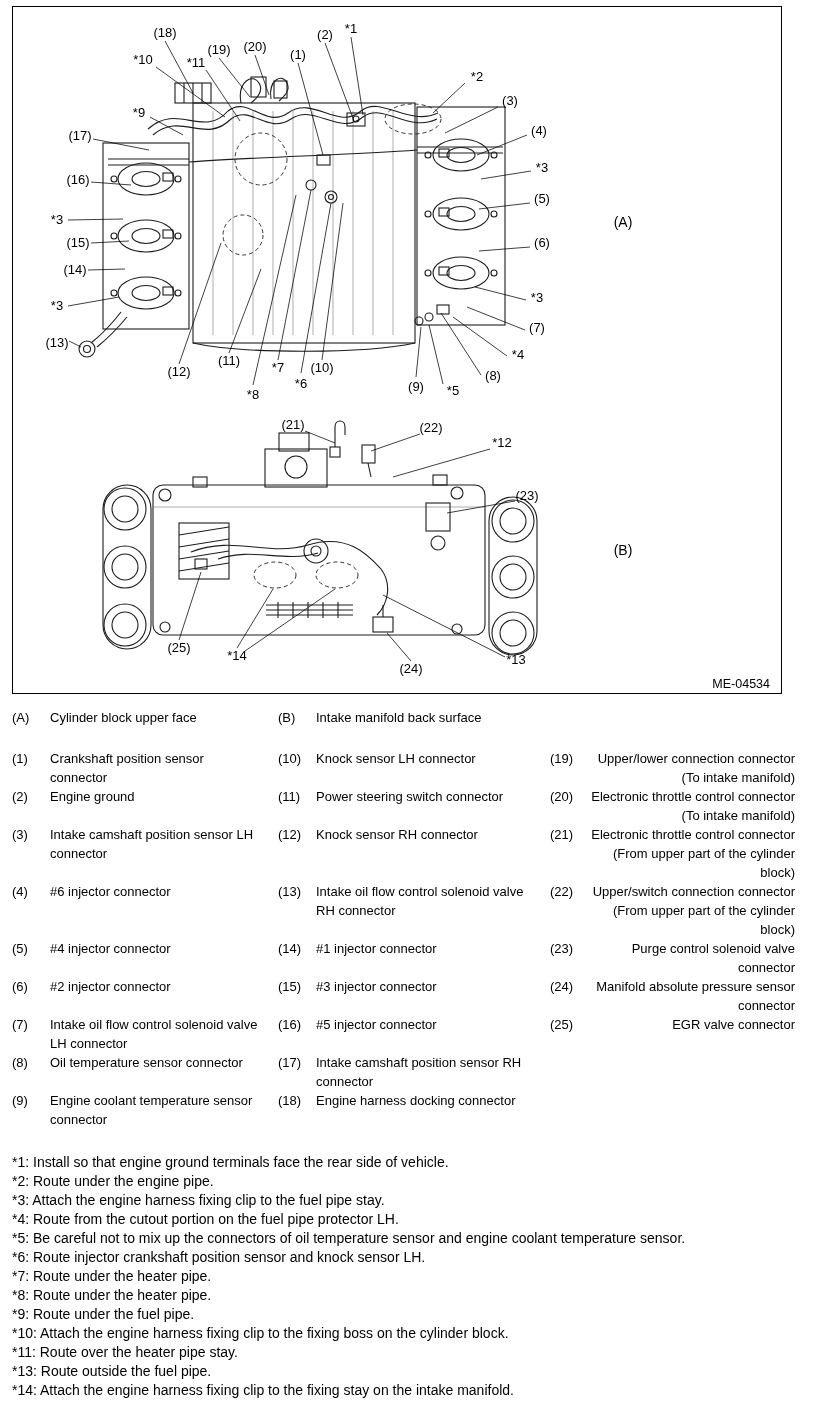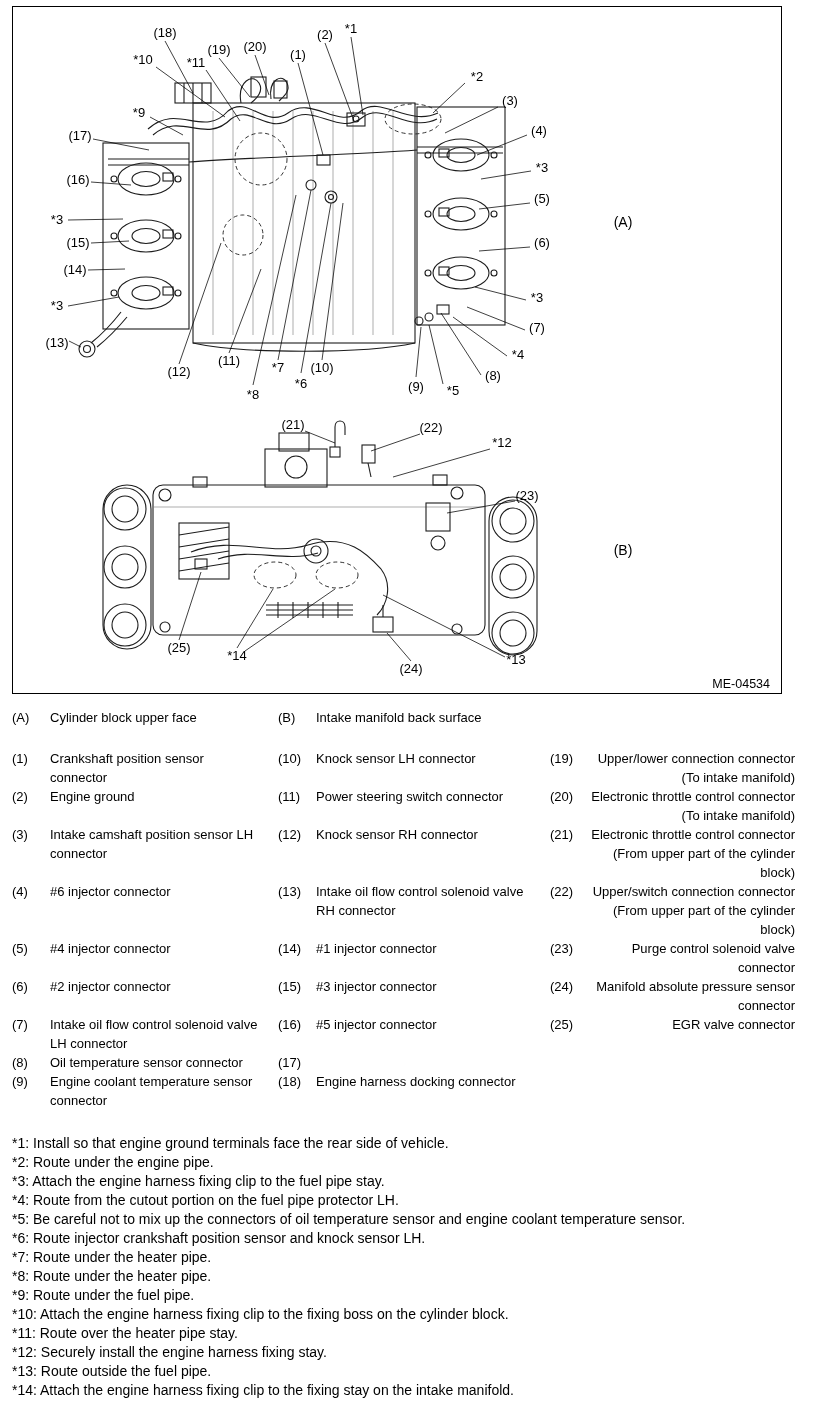--- a/index.html
+++ b/index.html
@@ -416,20 +416,21 @@
           <span class="id">(25)</span>
           <span class="txt">EGR valve connector</span>
         </div>
 
       <div class="cell">
           <span class="id">(8)</span>
           <span class="txt">Oil temperature sensor connector</span>
         </div>
       <div class="cell">
           <span class="id">(17)</span>
+          <span class="txt">Intake camshaft position sensor RH connector</span>
         </div>
       <div class="cell c3"></div>
 
       <div class="cell">
           <span class="id">(9)</span>
           <span class="txt">Engine coolant temperature sensor connector</span>
         </div>
       <div class="cell">
           <span class="id">(18)</span>
           <span class="txt">Engine harness docking connector</span>
@@ -443,18 +444,17 @@
     <div class="footnote">*2: Route under the engine pipe.</div>
     <div class="footnote">*3: Attach the engine harness fixing clip to the fuel pipe stay.</div>
     <div class="footnote">*4: Route from the cutout portion on the fuel pipe protector LH.</div>
     <div class="footnote">*5: Be careful not to mix up the connectors of oil temperature sensor and engine coolant temperature sensor.</div>
     <div class="footnote">*6: Route injector crankshaft position sensor and knock sensor LH.</div>
     <div class="footnote">*7: Route under the heater pipe.</div>
     <div class="footnote">*8: Route under the heater pipe.</div>
     <div class="footnote">*9: Route under the fuel pipe.</div>
     <div class="footnote">*10: Attach the engine harness fixing clip to the fixing boss on the cylinder block.</div>
     <div class="footnote">*11: Route over the heater pipe stay.</div>
-    <div class="footnote">*12: Securely install the engine harness fixing stay.</div>
     <div class="footnote">*13: Route outside the fuel pipe.</div>
     <div class="footnote">*14: Attach the engine harness fixing clip to the fixing stay on the intake manifold.</div>
   </div>
 
 </div>
 
 </body></html>

